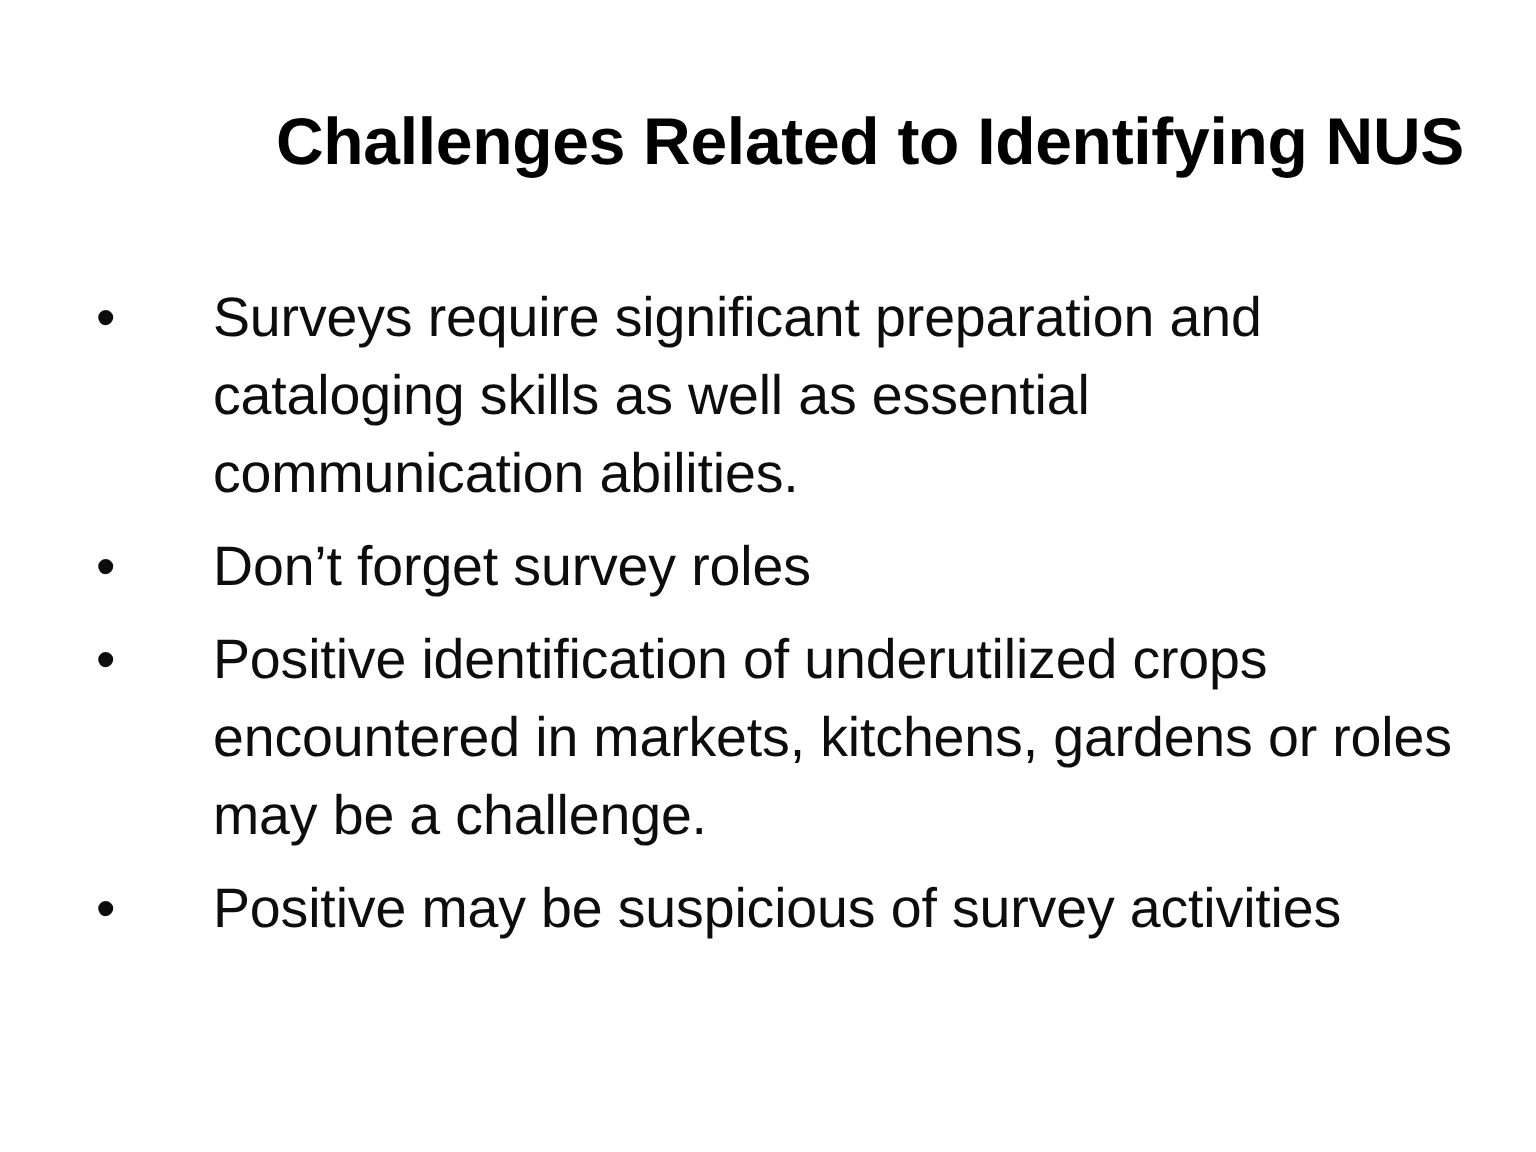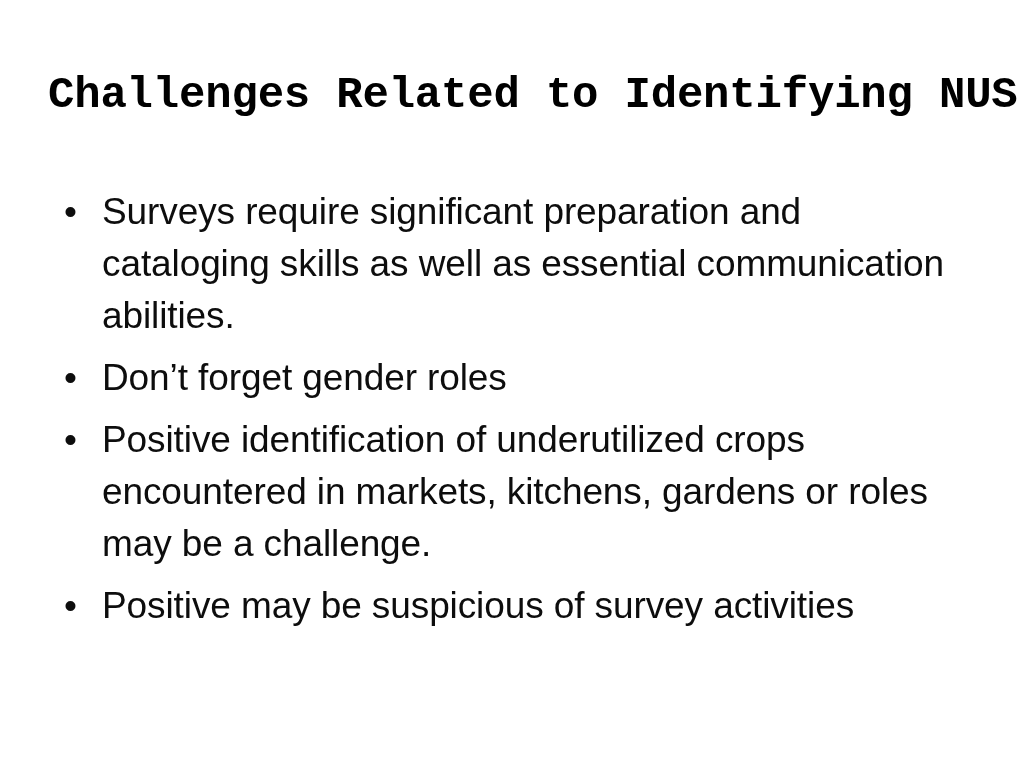--- a/index.html
+++ b/index.html
@@ -19,28 +19,27 @@
     width: 1024px;
     height: 768px;
     background: #ffffff;
     box-sizing: border-box;
   }
   .slide-title {
     position: absolute;
     left: 48px;
     top: 68px;
     width: 928px;
-    text-align: left;
+    text-align: right;
     font-size: 44px;
     font-weight: bold;
     line-height: 54px;
     color: #000000;
     letter-spacing: -0.2px;
     white-space: nowrap;
-    font-family: Liberation Mono, monospace;
   }
   .body-area {
     position: absolute;
     left: 56px;
     top: 186px;
     width: 916px;
   }
   .bullet-item {
     position: relative;
     display: block;
@@ -59,39 +58,40 @@
     left: 8px;
     top: 0;
     width: 30px;
     font-size: 37px;
     line-height: 52px;
     color: #0d0d0d;
     text-align: left;
   }
   .bullet-text {
     display: block;
+    margin-left: 40px;
   }
 </style>
 </head>
 <body>
 
 <div class="slide">
 
   <div class="slide-title">Challenges Related to Identifying NUS</div>
 
   <div class="body-area">
 
     <div class="bullet-item">
       <span class="bullet-marker">•</span>
       <span class="bullet-text">Surveys require significant preparation and cataloging skills as well as essential communication abilities.</span>
     </div>
 
     <div class="bullet-item">
       <span class="bullet-marker">•</span>
-      <span class="bullet-text">Don’t forget gender roles</span>
+      <span class="bullet-text">Don’t forget survey roles</span>
     </div>
 
     <div class="bullet-item">
       <span class="bullet-marker">•</span>
       <span class="bullet-text">Positive identification of underutilized crops encountered in markets, kitchens, gardens or roles may be a challenge.</span>
     </div>
 
     <div class="bullet-item">
       <span class="bullet-marker">•</span>
       <span class="bullet-text">Positive may be suspicious of survey activities</span>

